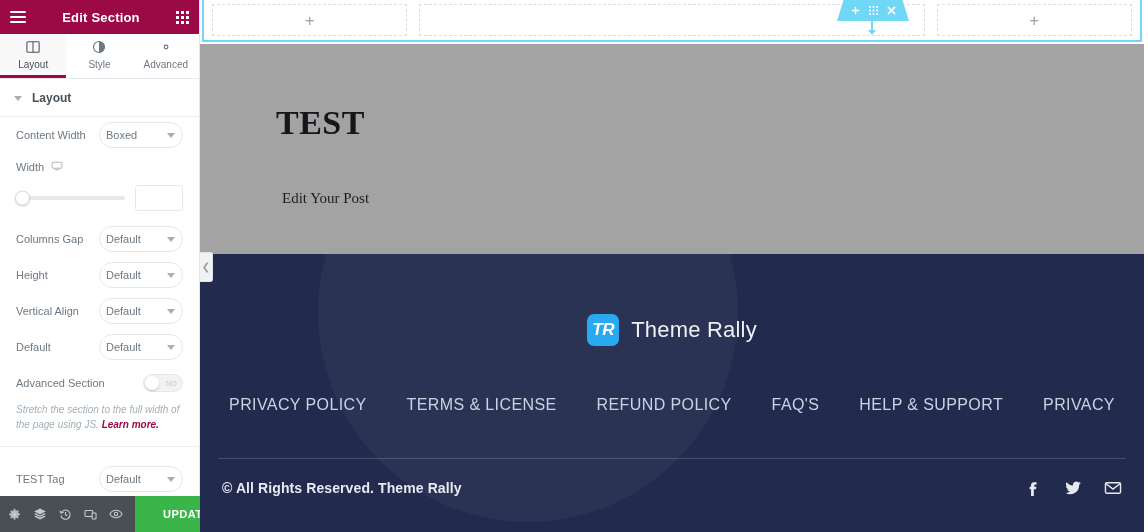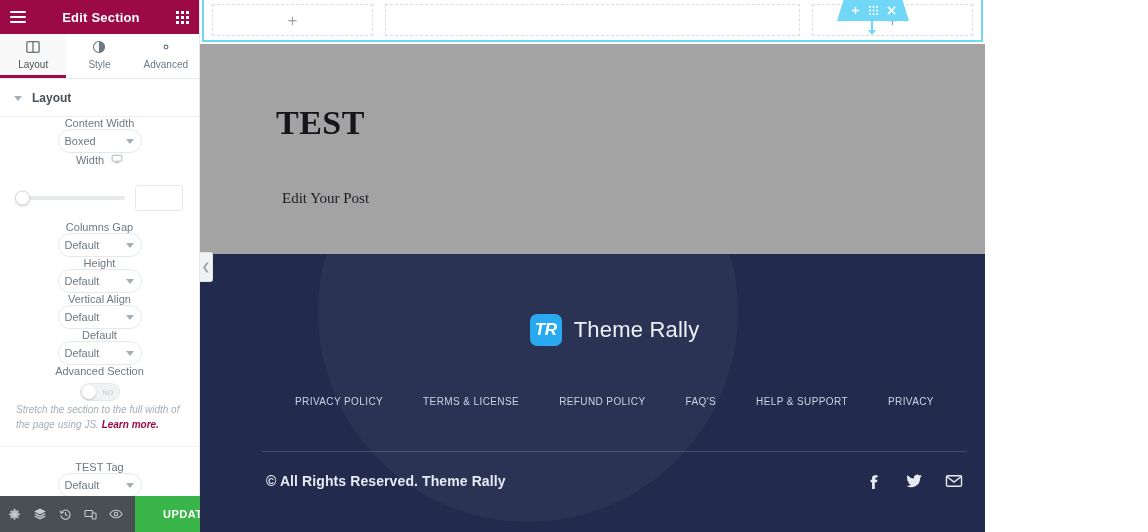--- a/index.html
+++ b/index.html
@@ -2,21 +2,21 @@
 <html><head>
 <meta charset="utf-8">
 <style>
   * { box-sizing: border-box; margin: 0; padding: 0; }
   html, body {
     width: 1148px; height: 532px;
     overflow: hidden;
     font-family: "Liberation Sans", sans-serif;
     background: #fff;
   }
-  .app { position: relative; width: 985px; height: 532px; display: flex; }
+  .app { position: relative; width: 1144px; height: 532px; display: flex; }
 
   
   .panel {
     width: 200px; height: 532px;
     background: #fff;
     position: relative;
     display: flex; flex-direction: column;
     border-right: 1px solid #e6e9ec;
   }
   .panel-header {
@@ -48,21 +48,21 @@
     display: flex; align-items: center; gap: 10px;
     padding: 12px 16px 11px 14px; font-size: 12px; font-weight: bold; color: #495157;
     border-bottom: 1px solid #efefef; cursor: pointer;
   }
   .caret-down {
     width: 0; height: 0; border-left: 4px solid transparent;
     border-right: 4px solid transparent; border-top: 5px solid #a4afb7;
   }
   .ctrl {
     display: flex; align-items: center; justify-content: space-between;
-    padding: 0 16px; height: 36px; font-size: 11px; color: #6d7882; flex-direction: column;
+    padding: 0 16px; height: 36px; font-size: 11px; color: #6d7882;
   }
   .ctrl-label { display:flex; align-items:center; gap:7px; white-space: nowrap;}
   .select {
     width: 84px; height: 26px; border: 1px solid #e6e9ec; border-radius: 13px;
     background: #fff; font-size: 11px; color: #6d7882;
     display: flex; align-items: center; padding: 0 6px; position: relative; cursor: pointer;
   }
   .select .caret {
     position: absolute; right: 7px; top: 50%; margin-top: -2px;
     width: 0; height: 0; border-left: 4px solid transparent;
@@ -158,31 +158,31 @@
 
   
   .site-footer {
     position: absolute; left: 0; right: 0; top: 210px; bottom: 0;
     background: #222a4d; overflow: hidden;
   }
   .footer-circle {
     position: absolute; left: 118px; top: -152px; width: 420px; height: 420px;
     border-radius: 50%; background: rgba(255,255,255,.045);
   }
-  .footer-inner { position: relative; z-index: 2; height: 100%; margin-left: 44px; }
+  .footer-inner { position: relative; z-index: 2; height: 100%; }
   .brand { display: flex; align-items: center; justify-content: center; gap: 12px; padding-top: 60px; }
   .brand-mark {
     width: 32px; height: 32px; border-radius: 7px; background: #29a9ef;
     display: flex; align-items: center; justify-content: center;
     color: #fff; font-size: 17px; font-weight: bold; font-style: italic; letter-spacing: -.5px;
   }
   .brand-name { color: #eef1f6; font-size: 22px; letter-spacing: .2px; }
   .footer-nav {
     display: flex; align-items: center; justify-content: center; gap: 40px;
-    margin-top: 50px; font-size: 10px; color: #ccd2e2; letter-spacing: .4px;
+    margin-top: 50px; font-size: 16px; color: #ccd2e2; letter-spacing: .4px;
   }
   .footer-nav a { color: #ccd2e2; text-decoration: none; cursor: pointer; }
   .footer-rule { height: 1px; background: rgba(255,255,255,.16); margin: 44px 18px 0; }
   .footer-bottom {
     display: flex; align-items: center; justify-content: space-between;
     padding: 20px 22px 0 22px;
   }
   .copyright { color: #e7eaf2; font-size: 14px; font-weight: bold; letter-spacing: .1px; }
   .socials { display: flex; align-items: center; gap: 22px; }
   .socials .sico { color: #e7eaf2; display: flex; align-items: center; cursor: pointer; }

